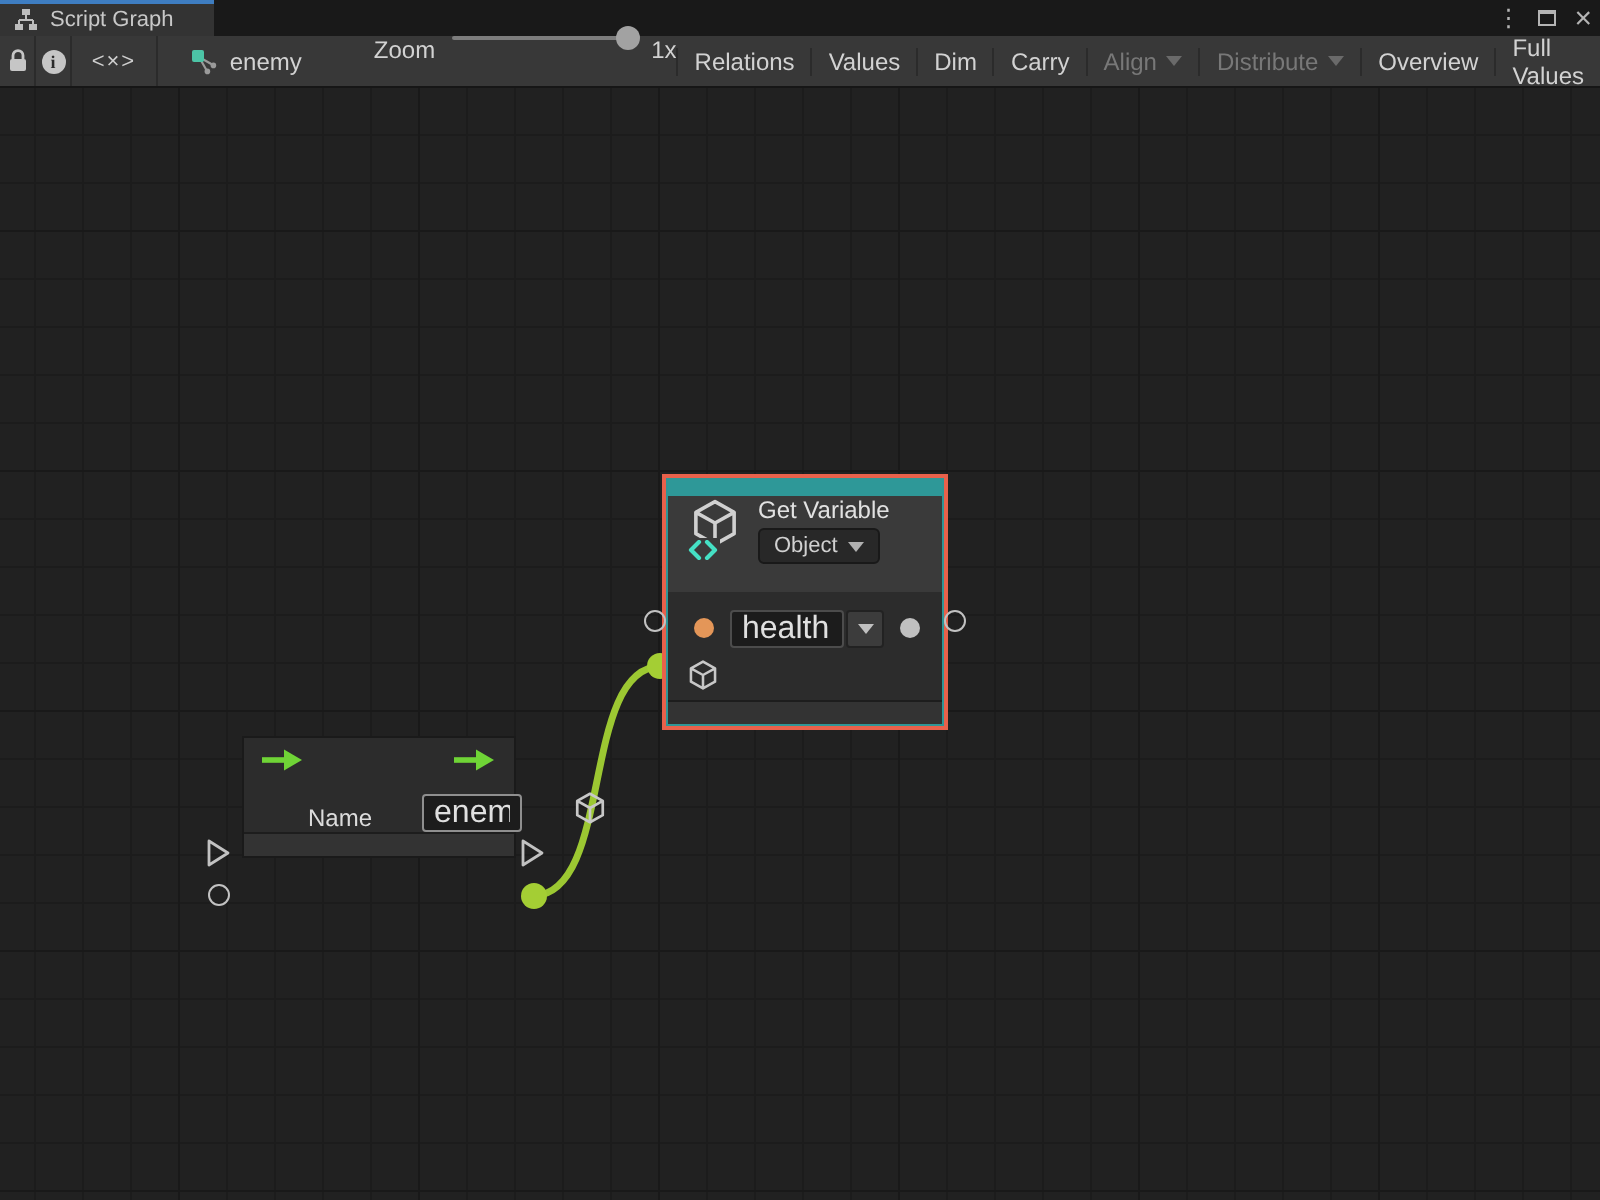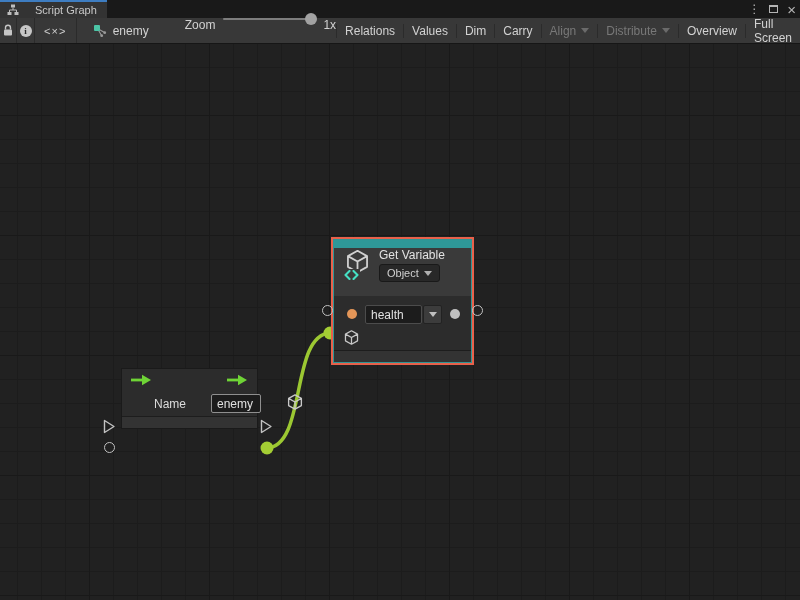--- a/index.html
+++ b/index.html
@@ -4,21 +4,21 @@
 <style>
   * { margin:0; padding:0; box-sizing:border-box; }
   html,body { width:800px; height:600px; overflow:hidden;
     font-family:"Liberation Sans", sans-serif; background:#191919; }
   .app { position:relative; width:800px; height:600px; }
 
   
   .titlebar { position:absolute; left:0; top:0; width:800px; height:18px;
     background:#191919; display:flex; align-items:stretch; }
   .tab { width:107px; background:#333333; border-top:2px solid #3e7dc1;
-    display:flex; align-items:center; gap:16px; padding-left:7px;
+    display:flex; align-items:center; gap:6px; padding-left:7px;
     color:#c8c8c8; font-size:11px; }
   .win-controls { position:absolute; right:4px; top:0; height:18px;
     display:flex; align-items:center; gap:9px; color:#b4b4b4; }
   .win-btn { font-size:12px; line-height:1; cursor:default; }
   .max-box { width:9px; height:8px; border:1px solid #b4b4b4; border-top-width:2px; }
 
   
   .toolbar { position:absolute; left:0; top:18px; width:800px; height:26px;
     background:#383838; border-bottom:1px solid #161616;
     display:flex; align-items:stretch; color:#d2d2d2; font-size:12px; }
@@ -71,42 +71,42 @@
   .chip { display:inline-flex; align-items:center; gap:5px; background:#282828;
     border:1px solid #191919; border-radius:3px; padding:2px 7px;
     font-size:11px; color:#d0d0d0; width:max-content; }
   .chip .caret { margin-left:0; border-top-color:#b0b0b0; }
   .node-body { position:relative; background:#2c2c2c; }
   .node-footer { height:12px; background:#333333; border-top:1px solid #1d1d1d; }
   .port-dot { border-radius:50%; }
   .dot-orange { width:10px; height:10px; background:#e49658; }
   .dot-gray { width:10px; height:10px; background:#c0c0c0; }
   .field { background:#1c1c1c; border:1px solid #4c4c4c; border-radius:2px;
-    color:#e0e0e0; font-size:12px; font-family:"Liberation Sans",sans-serif;
+    color:#e0e0e0; font-size:16px; font-family:"Liberation Sans",sans-serif;
     padding:0 5px; height:19px; }
   .field.bright { border-color:#8f8f8f; }
   .mini-drop { width:19px; height:19px; background:#3c3c3c; border:1px solid #222;
     border-radius:2px; display:flex; align-items:center; justify-content:center; }
   .mini-drop .caret { margin-left:0; border-top-color:#c0c0c0; }
   .out-circle { position:absolute; width:11px; height:11px; border-radius:50%;
     border:1.5px solid #c2c2c2; background:transparent; }
   .out-tri { position:absolute; line-height:0; }
 
   
   .gv-body { height:54px; }
   .gv-body .dot-orange { position:absolute; left:13px; top:13px; }
   .gv-body .field { position:absolute; left:31px; top:9px; width:57px; }
   .gv-body .mini-drop { position:absolute; left:89px; top:9px; }
   .gv-body .dot-gray { position:absolute; left:116px; top:13px; }
   .gv-self-cube { position:absolute; left:9px; top:33px; color:#c8c8c8; }
 
   
   .flow-row { height:22px; display:flex; align-items:center;
     justify-content:space-between; padding:0 9px; }
-  .val-row { height:25px; display:flex; align-items:center; padding:0 7px; gap:25px; }
+  .val-row { height:25px; display:flex; align-items:flex-end; padding:0 7px; gap:25px; }
   .val-row .lbl { color:#dcdcdc; }
   .val-row .field { width:50px; }
   .val-row .cube-small { margin-left:auto; color:#c8c8c8; }
 </style>
 </head>
 <body>
 
 <div class="app">
 
   <div class="titlebar">
@@ -173,21 +173,21 @@
           <span class="caret"></span>
         </div>
       <div class="tb-btn disabled">
           <span>Distribute</span>
           <span class="caret"></span>
         </div>
       <div class="tb-btn">
           <span>Overview</span>
         </div>
       <div class="tb-btn" style="border-right:none">
-          <span>Full Screen</span>
+          <span>Full Values</span>
         </div>
     </div>
   </div>
 
   <div class="canvas">
 
     <svg class="wire-layer">
       <path d="M267,404 C307,402 290,291 330,289" fill="none" stroke="#9cc832" stroke-width="3.5"></path>
       <circle cx="267" cy="404" r="6.5" fill="#a4ce34"></circle>
       <circle cx="330" cy="289" r="6.5" fill="#a4ce34"></circle>

